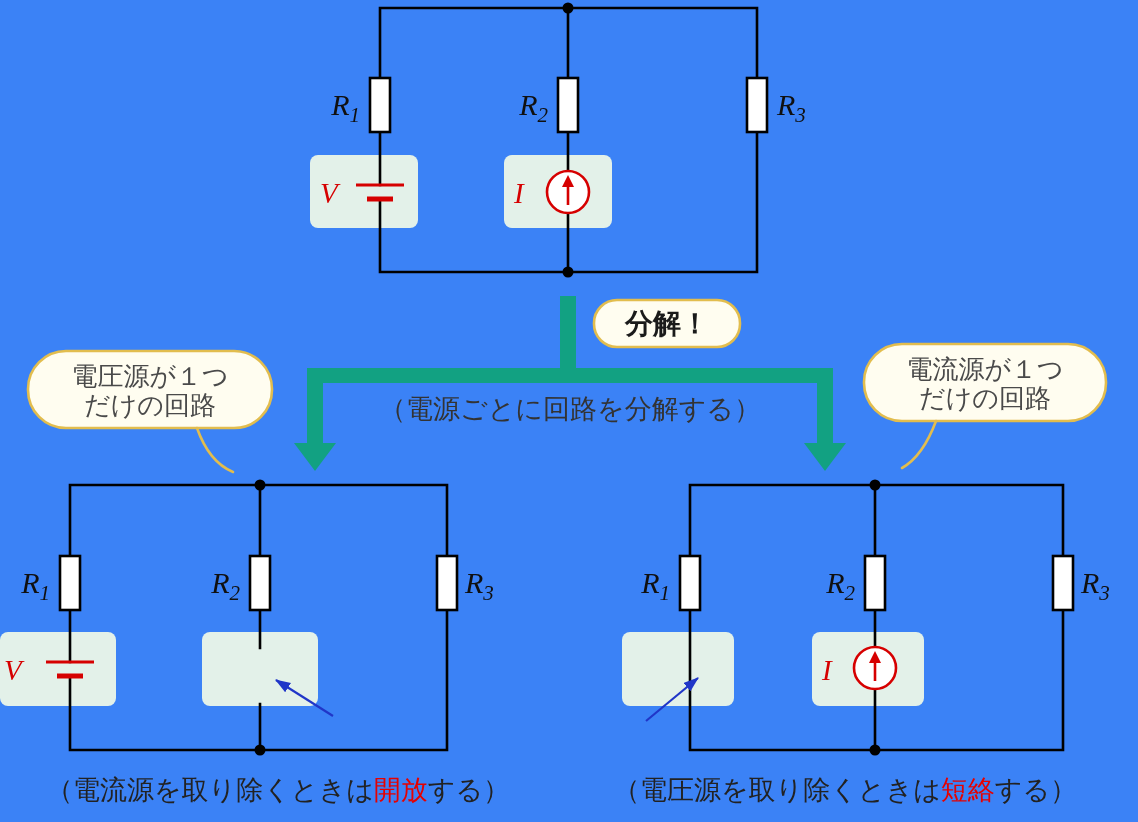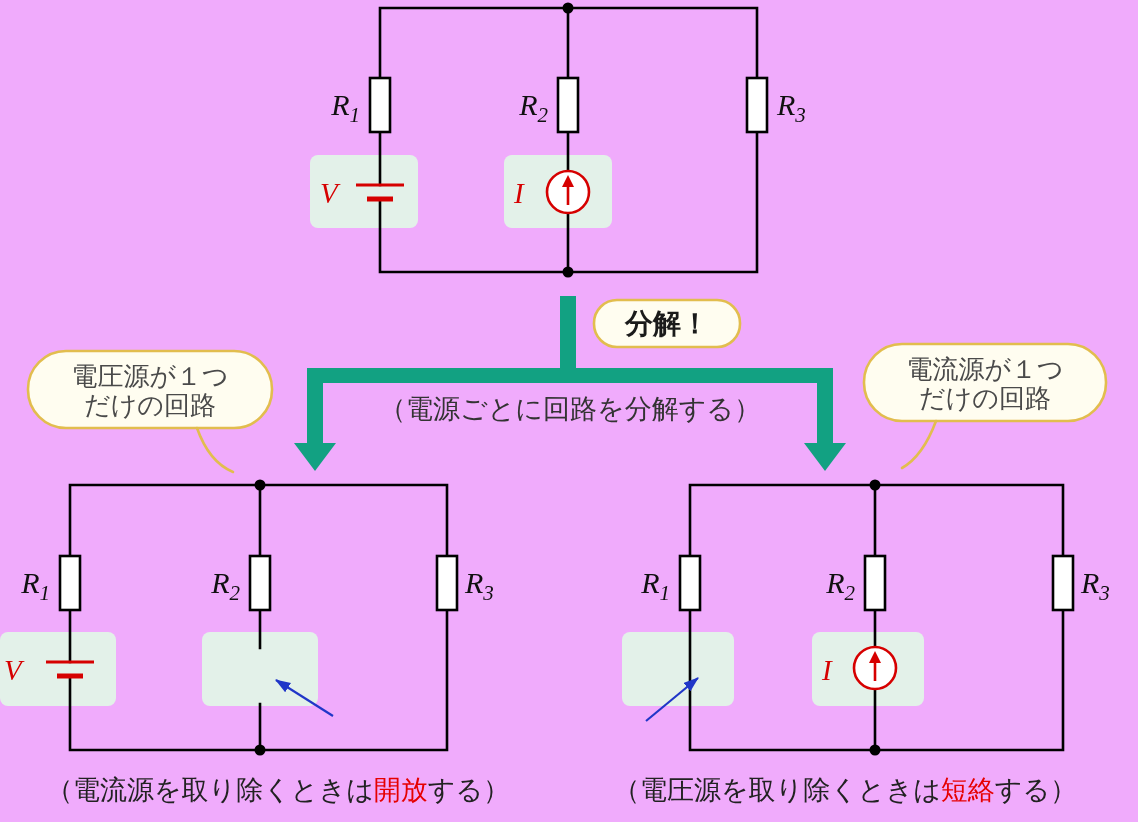--- a/index.html
+++ b/index.html
@@ -1,16 +1,16 @@
 <!DOCTYPE html>
 <html><head>
 <meta charset="utf-8">
 <style>
   html,body{margin:0;padding:0;background:#ffffff;}
-  .stage{position:relative;width:1138px;height:822px;background:#f0abfc;overflow:hidden;
+  .stage{position:relative;width:1138px;height:822px;background:#3b82f6;overflow:hidden;
          font-family:"Liberation Sans",sans-serif;}
   svg{position:absolute;left:0;top:0;display:block;}
   .wire{stroke:#000;stroke-width:2.6;fill:none;stroke-linecap:square;}
   .res{fill:#ffffff;stroke:#000;stroke-width:2.6;}
   .dot{fill:#000;stroke:none;}
   .hl{fill:#e3f1e9;stroke:none;}
   .rlabel{font-family:"Liberation Serif",serif;font-style:italic;font-size:30px;fill:#101010;}
   .rsub{font-size:21px;}
   .srclabel{font-family:"Liberation Serif",serif;font-style:italic;font-size:29px;fill:#d60000;}
   .redline{stroke:#d60000;fill:none;}

